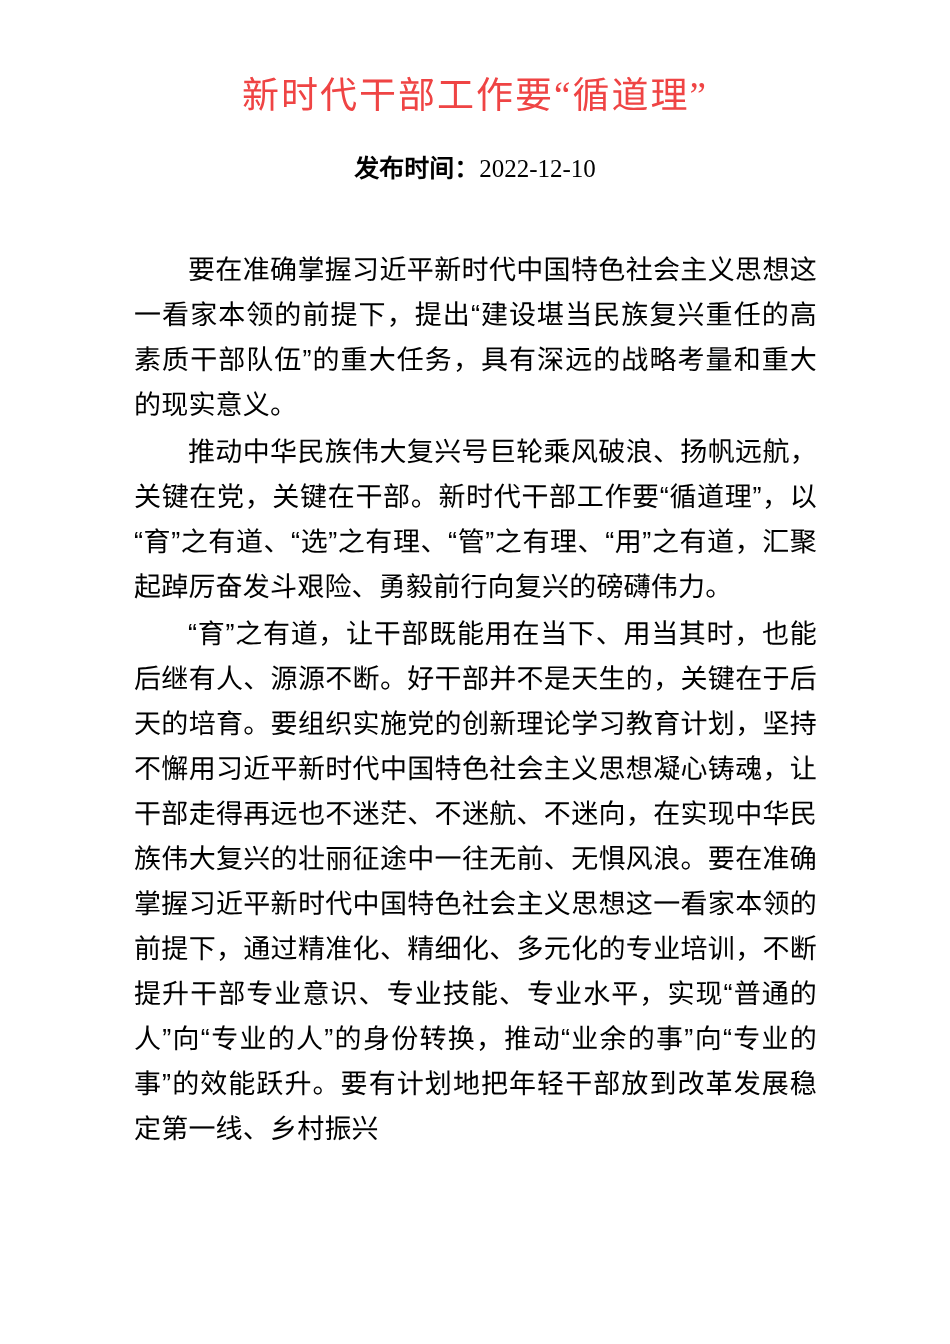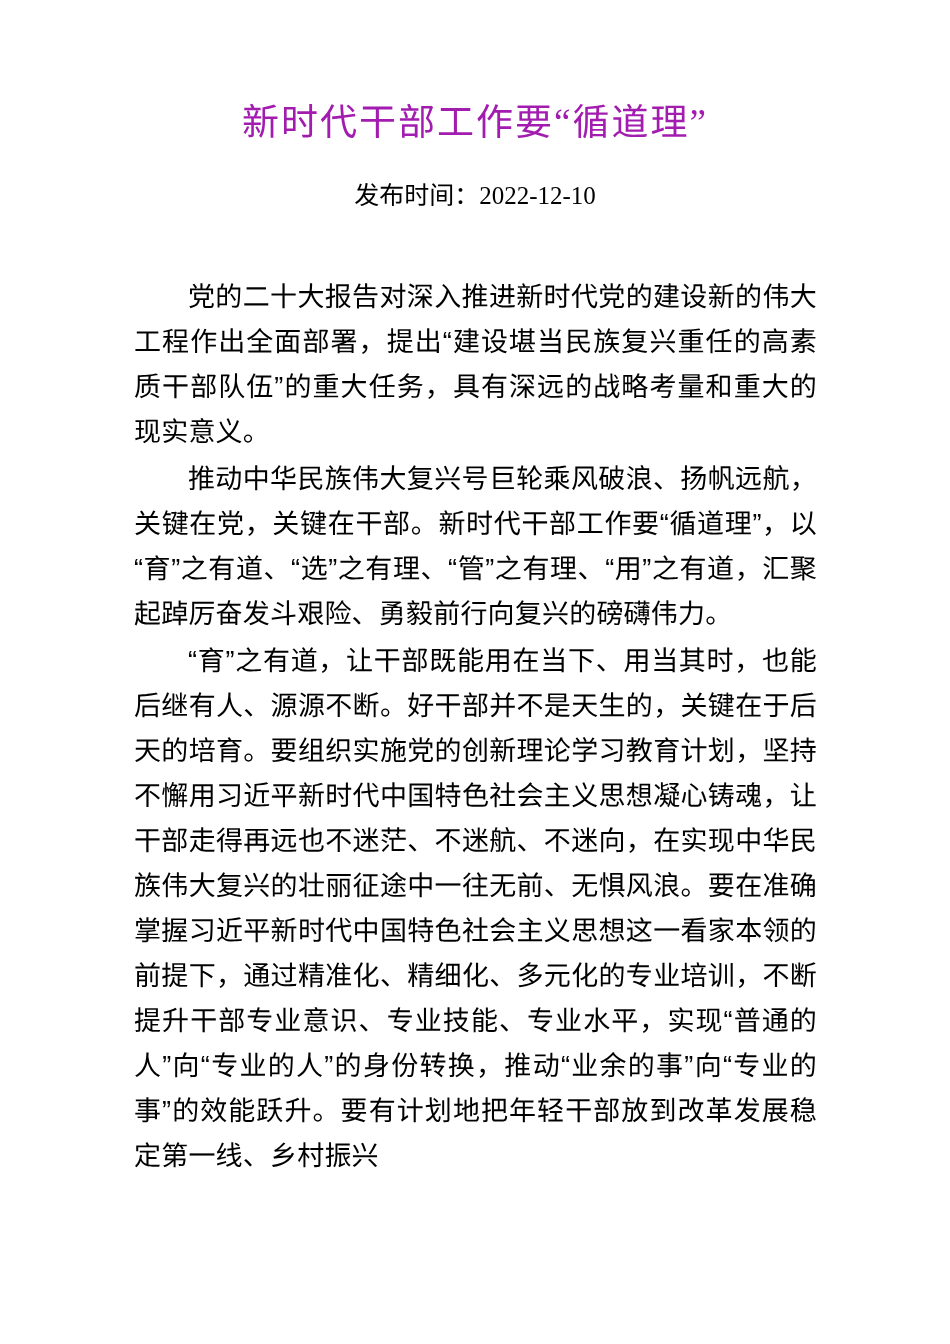--- a/index.html
+++ b/index.html
@@ -12,40 +12,40 @@
     position: relative;
     width: 950px;
     height: 1344px;
     background: #ffffff;
     color: #000000;
     overflow: hidden;
     box-sizing: border-box;
   }
   .doc-title {
     margin: 0;
-    padding-top: 100px;
+    padding-top: 73px;
     text-align: center;
     font-family: "Liberation Serif", "DejaVu Serif", serif;
     font-weight: 400;
     font-size: 37px;
     line-height: 46px;
     letter-spacing: 2px;
-    color: #a21caf;
+    color: #ef4444;
   }
   .date-line {
     margin-top: 34px;
     text-align: center;
     font-size: 25px;
     line-height: 30px;
     color: #000000;
     white-space: nowrap;
   }
   .date-label {
     font-family: "Liberation Sans", "DejaVu Sans", sans-serif;
-    font-weight: 400;
+    font-weight: 700;
   }
   .date-value {
     font-family: "Liberation Serif", "DejaVu Serif", serif;
     font-weight: 400;
   }
   .article-body {
     margin: 64px 133px 0 134px; 
     font-family: "Liberation Sans", "DejaVu Sans", sans-serif;
     font-weight: 500;
     font-size: 27px;
@@ -65,18 +65,18 @@
 
 <div class="page">
 
   <h1 class="doc-title">新时代干部工作要“循道理”</h1>
 
   <div class="date-line">
     <span class="date-label">发布时间：</span><span class="date-value">2022-12-10</span>
   </div>
 
   <div class="article-body">
-    <p>党的二十大报告对深入推进新时代党的建设新的伟大工程作出全面部署，提出“建设堪当民族复兴重任的高素质干部队伍”的重大任务，具有深远的战略考量和重大的现实意义。</p>
+    <p>要在准确掌握习近平新时代中国特色社会主义思想这一看家本领的前提下，提出“建设堪当民族复兴重任的高素质干部队伍”的重大任务，具有深远的战略考量和重大的现实意义。</p>
     <p>推动中华民族伟大复兴号巨轮乘风破浪、扬帆远航，关键在党，关键在干部。新时代干部工作要“循道理”，以“育”之有道、“选”之有理、“管”之有理、“用”之有道，汇聚起踔厉奋发斗艰险、勇毅前行向复兴的磅礴伟力。</p>
     <p>“育”之有道，让干部既能用在当下、用当其时，也能后继有人、源源不断。好干部并不是天生的，关键在于后天的培育。要组织实施党的创新理论学习教育计划，坚持不懈用习近平新时代中国特色社会主义思想凝心铸魂，让干部走得再远也不迷茫、不迷航、不迷向，在实现中华民族伟大复兴的壮丽征途中一往无前、无惧风浪。要在准确掌握习近平新时代中国特色社会主义思想这一看家本领的前提下，通过精准化、精细化、多元化的专业培训，不断提升干部专业意识、专业技能、专业水平，实现“普通的人”向“专业的人”的身份转换，推动“业余的事”向“专业的事”的效能跃升。要有计划地把年轻干部放到改革发展稳定第一线、乡村振兴</p>
   </div>
 
 </div>
 
 </body></html>

